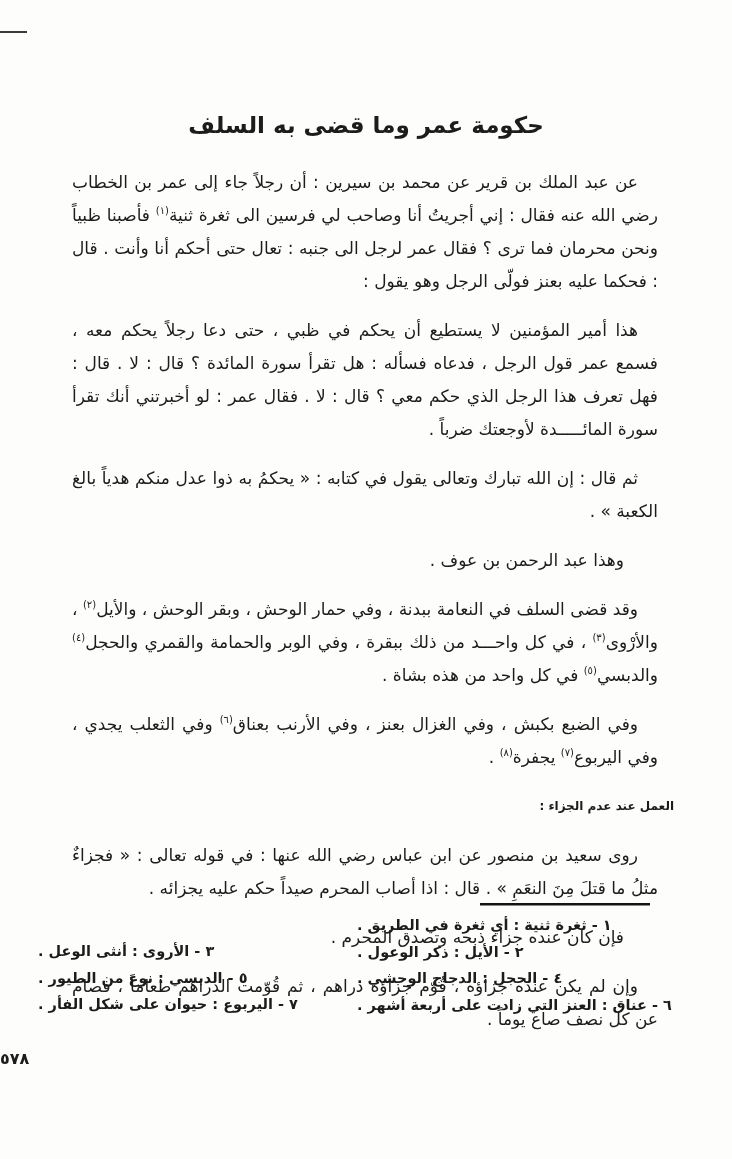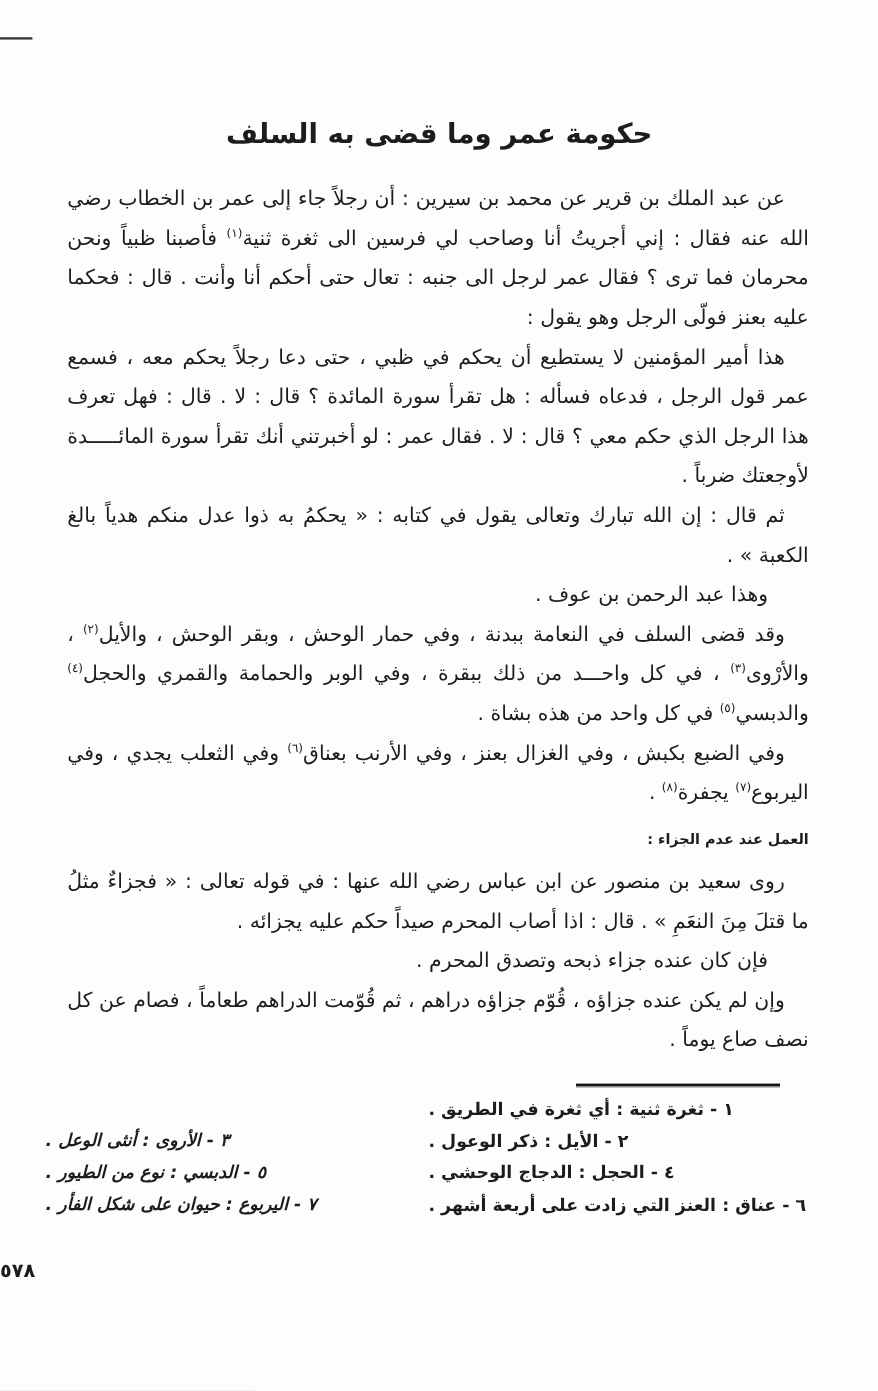--- a/index.html
+++ b/index.html
@@ -9,47 +9,47 @@
     margin:0 auto;
     background:#fdfdfb;
     color:#1c1c1c;
     font-family:"DejaVu Sans", sans-serif;
     direction:rtl;
     overflow:hidden;
   }
   .top-mark{position:absolute;top:31px;left:0;width:27px;height:2px;background:#3a3a3a;}
   .title{
     position:absolute;top:94px;left:0;right:0;
-    margin:5px;text-align:center;
+    margin:18px;text-align:center;
     font-size:23px;font-weight:bold;
   }
   .body{
     position:absolute;top:150px;right:58px;left:56px;
     font-size:17px;line-height:33px;
     text-align:justify;
   }
-  .para{margin:0;text-indent:20px;}
+  .para{margin:16px;text-indent:20px;}
   .para.deep{text-indent:34px;}
   .heading{
     font-size:12px;font-weight:bold;
     margin:5px 0 3px 0;line-height:33px;
   }
   sup.fn-ref{font-size:10px;line-height:0;vertical-align:super;}
   .fn-sep{
     position:absolute;top:903px;right:82px;
     width:170px;height:2px;background:#141414;
     border-bottom:1px solid #8a8a8a;
   }
   .fn-col{
     position:absolute;
     font-size:14.5px;font-weight:bold;line-height:26.5px;
     text-align:left;white-space:nowrap;
   }
   .fn-right{top:912px;right:60px;width:315px;}
-  .fn-left{top:938px;left:38px;width:300px;font-style:italic;}
+  .fn-left{top:938px;left:38px;width:300px;}
   .page-num{
     position:absolute;top:1049px;left:0;right:0;
     text-align:left;font-size:16px;font-weight:bold;letter-spacing:3px;
   }
 </style>
 </head>
 <body>
 
 <div class="page">
 

